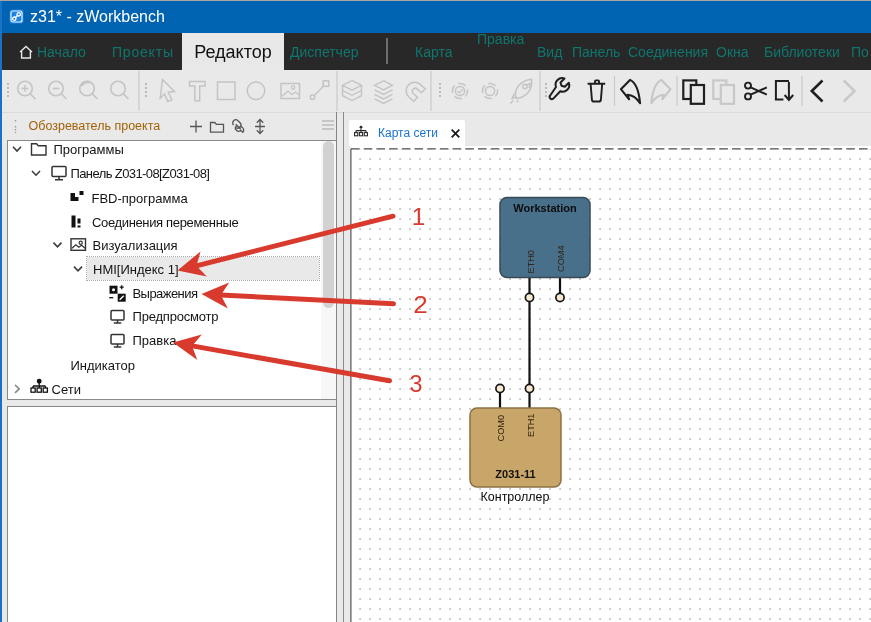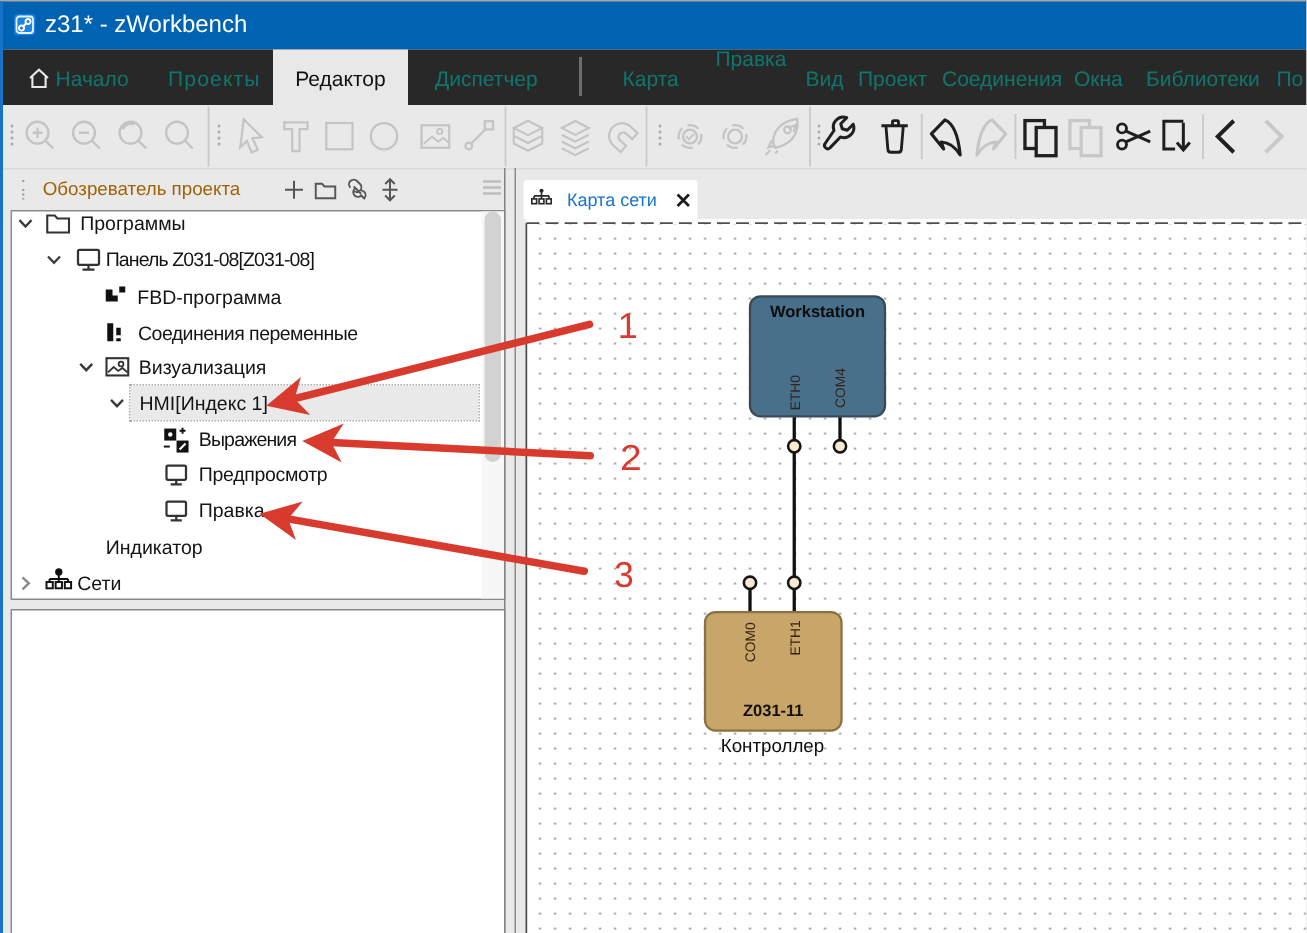--- a/index.html
+++ b/index.html
@@ -22,27 +22,27 @@
   <line x1="6.4" y1="8.6" x2="8.6" y2="6.4" stroke="#fff" stroke-width="1.4"></line>
 </svg>
 <div class="abs" style="left:30px;top:0;height:33px;line-height:34px;color:#fff;font-size:16px">z31* - zWorkbench</div>
 
 <div class="abs" style="left:0;top:33px;width:871px;height:37px;background:#282828"></div>
 <svg class="abs" style="left:19px;top:45px" width="14" height="15" viewBox="0 0 14 15">
   <path d="M1 7 L7 1.5 L13 7 M2.6 6 V13 H11.4 V6" fill="none" stroke="#e8e8e8" stroke-width="1.4"></path>
 </svg>
 <div class="menuitem" style="left:37px;top:33px">Начало</div>
 <div class="menuitem" style="left:112px;top:33px;letter-spacing:0.8px">Проекты</div>
-<div class="abs" style="left:182px;top:33px;width:90px;height:37px;background:#e8e8e8;color:#111;font-size:14px;text-align:center;line-height:39px">Редактор</div>
+<div class="abs" style="left:182px;top:33px;width:102px;height:37px;background:#e8e8e8;color:#111;font-size:18px;text-align:center;line-height:39px">Редактор</div>
 <div class="menuitem" style="left:290px;top:33px">Диспетчер</div>
 <div class="abs" style="left:386px;top:38px;width:2px;height:26px;background:#6d6d6d"></div>
 <div class="menuitem" style="left:415px;top:33px">Карта</div>
 <div class="menuitem" style="left:477px;top:20px">Правка</div>
 <div class="menuitem" style="left:537px;top:33px">Вид</div>
-<div class="menuitem" style="left:572px;top:33px">Проект</div>
+<div class="menuitem" style="left:572px;top:33px">Панель</div>
 <div class="menuitem" style="left:628px;top:33px">Соединения</div>
 <div class="menuitem" style="left:716px;top:33px">Окна</div>
 <div class="menuitem" style="left:764px;top:33px">Библиотеки</div>
 <div class="menuitem" style="left:851px;top:33px">По</div>
 
 <div class="abs" style="left:0;top:70px;width:871px;height:42px;background:#e9e9e9;border-bottom:1px solid #dadada"></div>
 <svg class="abs" style="left:0;top:70px" width="871" height="42" viewBox="0 0 871 42">
 
   <g fill="#ababab">
     <circle cx="8" cy="14" r="1"></circle>

